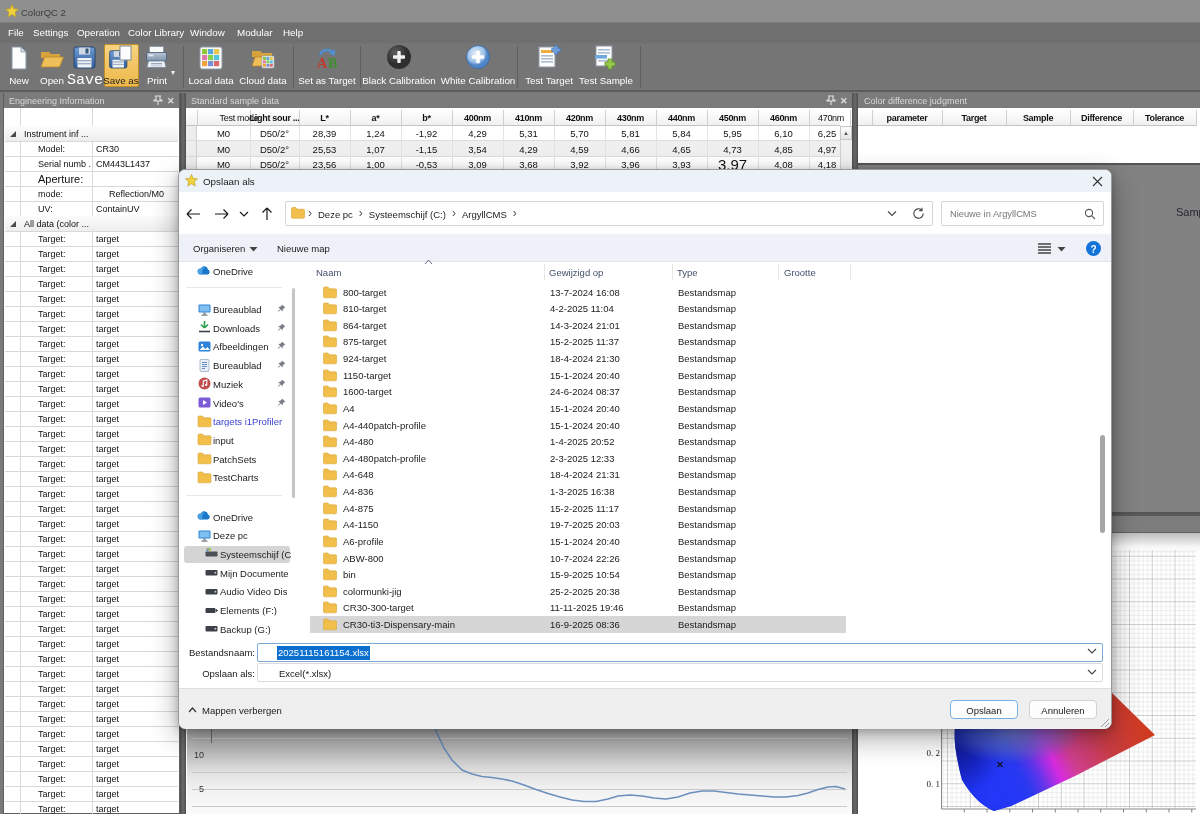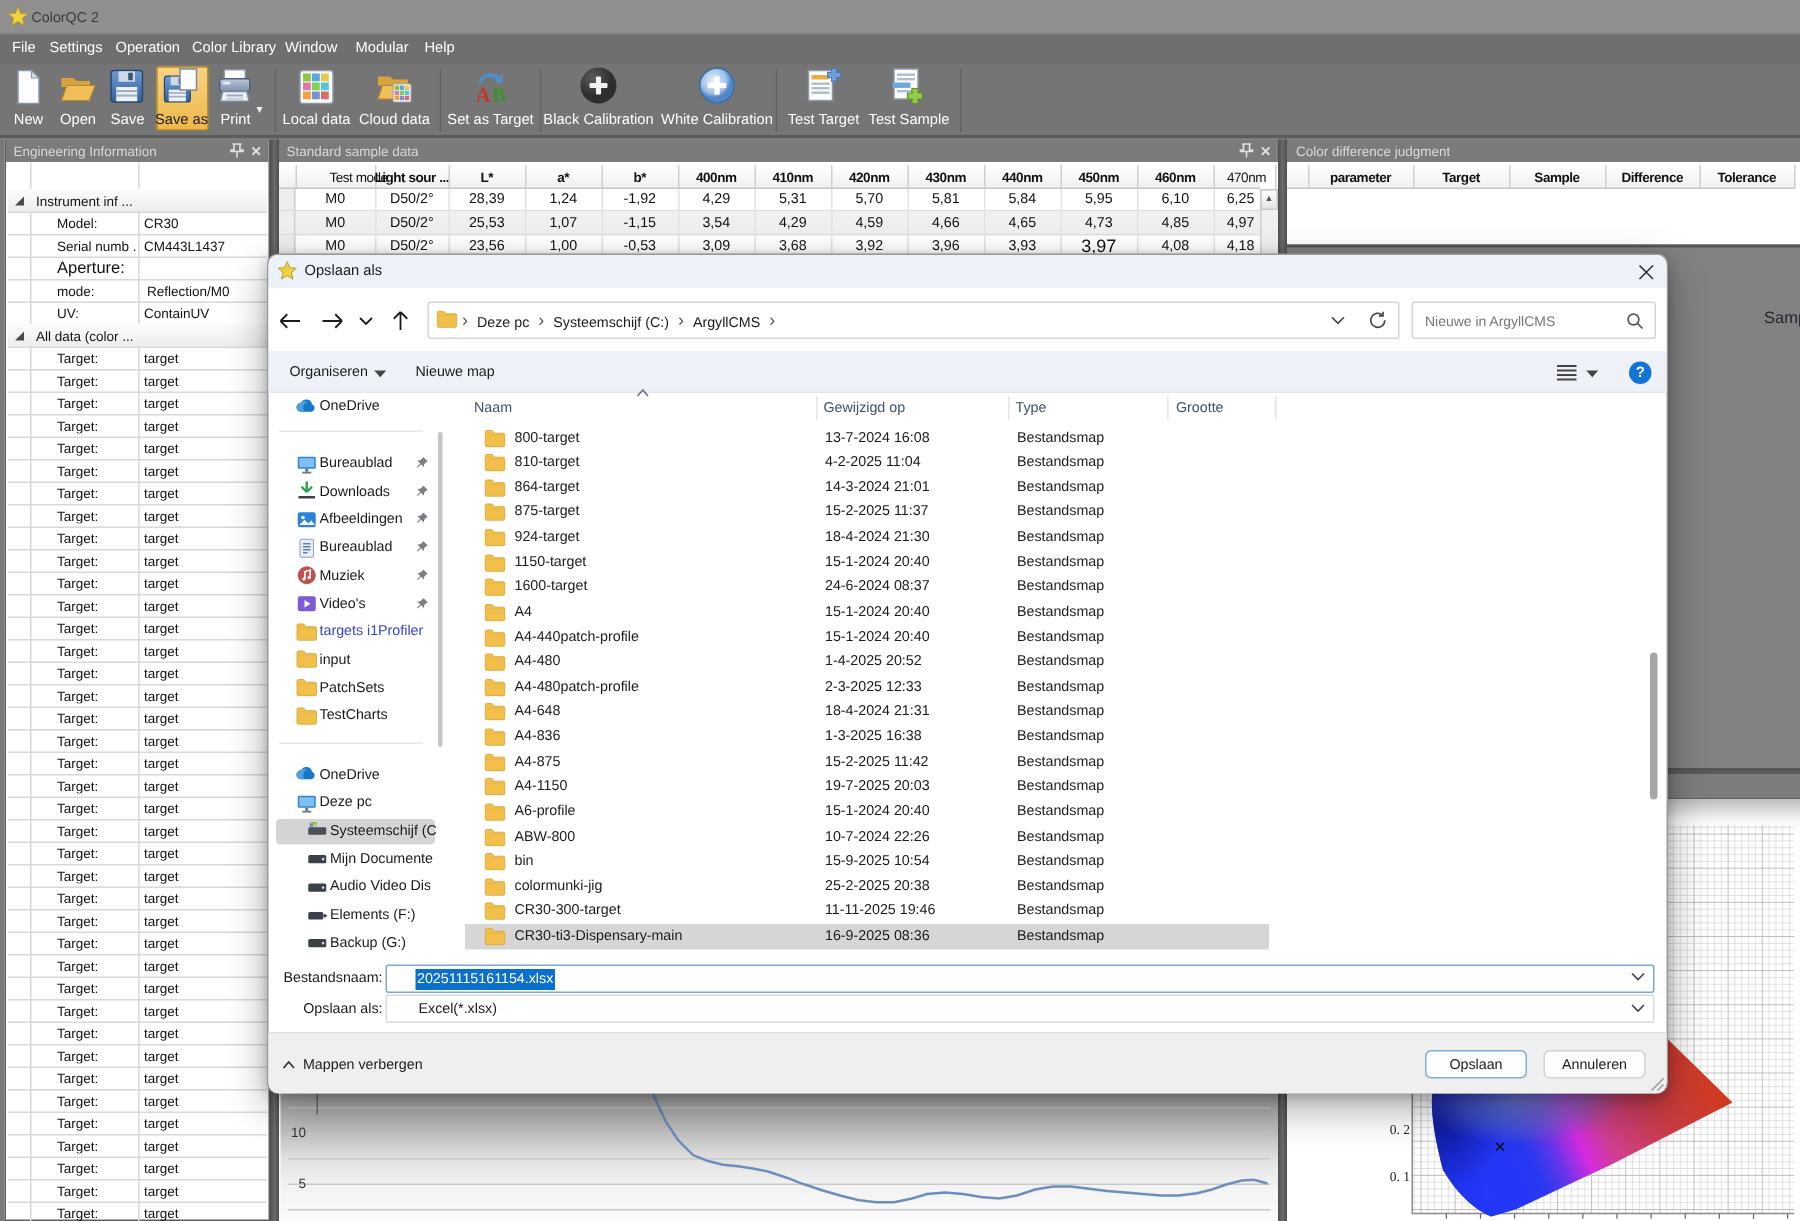--- a/index.html
+++ b/index.html
@@ -146,21 +146,21 @@
 <svg class="ab" style="left:591.0px;top:44.0px" width="28" height="26" viewBox="0 0 26 26">
     <rect x="4" y="2" width="16" height="20" fill="#fdfdfd" stroke="#8f9aa8" stroke-width="1"></rect>
     <rect x="6" y="5" width="12" height="1.6" fill="#aebdd2"></rect>
     <rect x="6" y="8" width="12" height="1.6" fill="#aebdd2"></rect>
     <rect x="3" y="11" width="12" height="3.6" fill="#6fa8dd"></rect>
     <rect x="6" y="16" width="12" height="1.6" fill="#aebdd2"></rect>
     <path d="M16 15 h4 v3 h3 v4 h-3 v3 h-4 v-3 h-3 v-4 h3 z" fill="#94c94a" stroke="#5f8f2a" stroke-width="0.8"></path>
   </svg>
 <div class="tx" style="left:19px;top:79.5px;transform:translate(-50%,-50%);font-size:9.8px;color:#ffffff;">New</div>
 <div class="tx" style="left:52px;top:79.5px;transform:translate(-50%,-50%);font-size:9.8px;color:#ffffff;">Open</div>
-<div class="tx" style="left:85px;top:79.5px;transform:translate(-50%,-50%);font-size:10px;color:#ffffff;">Save</div>
+<div class="tx" style="left:85px;top:79.5px;transform:translate(-50%,-50%);font-size:15px;color:#ffffff;font-family:Liberation Mono, monospace;">Save</div>
 <div class="tx" style="left:121px;top:79.5px;transform:translate(-50%,-50%);font-size:9.8px;color:#1d1d1d;">Save as</div>
 <div class="tx" style="left:157px;top:79.5px;transform:translate(-50%,-50%);font-size:9.8px;color:#ffffff;">Print</div>
 <div class="tx" style="left:211px;top:79.5px;transform:translate(-50%,-50%);font-size:9.8px;color:#ffffff;">Local data</div>
 <div class="tx" style="left:263px;top:79.5px;transform:translate(-50%,-50%);font-size:9.8px;color:#ffffff;">Cloud data</div>
 <div class="tx" style="left:327px;top:79.5px;transform:translate(-50%,-50%);font-size:9.8px;color:#ffffff;">Set as Target</div>
 <div class="tx" style="left:399px;top:79.5px;transform:translate(-50%,-50%);font-size:9.8px;color:#ffffff;">Black Calibration</div>
 <div class="tx" style="left:478px;top:79.5px;transform:translate(-50%,-50%);font-size:9.8px;color:#ffffff;">White Calibration</div>
 <div class="tx" style="left:549px;top:79.5px;transform:translate(-50%,-50%);font-size:9.8px;color:#ffffff;">Test Target</div>
 <div class="tx" style="left:606px;top:79.5px;transform:translate(-50%,-50%);font-size:9.8px;color:#ffffff;">Test Sample</div>
 <div class="ab" style="left:3px;top:93px;width:177px;height:721px;background:#ffffff;border:1px solid #5e5e5e;"></div>
@@ -182,21 +182,21 @@
 <div class="ab" style="left:0;top:33px;width:173px;height:1px;background:#d8d8d8;"></div>
 <div class="tx" style="left:33px;top:40.5px;transform:translateY(-50%);font-size:9px;color:#111;max-width:53px;overflow:hidden;">Model:</div>
 <div class="tx" style="left:91px;top:40.5px;transform:translateY(-50%);font-size:9px;color:#111;">CR30</div>
 <div class="ab" style="left:0;top:48px;width:173px;height:1px;background:#d8d8d8;"></div>
 <div class="tx" style="left:33px;top:55.5px;transform:translateY(-50%);font-size:9px;color:#111;max-width:53px;overflow:hidden;">Serial numb ...</div>
 <div class="tx" style="left:91px;top:55.5px;transform:translateY(-50%);font-size:9px;color:#111;">CM443L1437</div>
 <div class="ab" style="left:0;top:63px;width:173px;height:1px;background:#d8d8d8;"></div>
 <div class="tx" style="left:33px;top:70.5px;transform:translateY(-50%);font-size:11px;color:#111;max-width:53px;overflow:hidden;">Aperture:</div>
 <div class="ab" style="left:0;top:78px;width:173px;height:1px;background:#d8d8d8;"></div>
 <div class="tx" style="left:33px;top:85.5px;transform:translateY(-50%);font-size:9px;color:#111;max-width:53px;overflow:hidden;">mode:</div>
-<div class="tx" style="left:93px;top:85.5px;transform:translateY(-50%);font-size:9px;color:#111;">Reflection/M0</div>
+<div class="tx" style="left:104px;top:85.5px;transform:translateY(-50%);font-size:9px;color:#111;">Reflection/M0</div>
 <div class="ab" style="left:0;top:93px;width:173px;height:1px;background:#d8d8d8;"></div>
 <div class="tx" style="left:33px;top:100.5px;transform:translateY(-50%);font-size:9px;color:#111;max-width:53px;overflow:hidden;">UV:</div>
 <div class="tx" style="left:91px;top:100.5px;transform:translateY(-50%);font-size:9px;color:#111;">ContainUV</div>
 <div class="ab" style="left:0;top:108px;width:173px;height:1px;background:#d8d8d8;"></div>
 <div class="ab" style="left:0;top:108px;width:173px;height:15px;background:linear-gradient(#fcfcfc,#ededed);"></div>
 <svg class="ab" style="left:4px;top:112px" width="8" height="8" viewBox="0 0 8 8">
       <path d="M7 1 L7 7 L1 7 Z" fill="#4a4a4a"></path>
     </svg>
 <div class="tx" style="left:19px;top:115.5px;transform:translateY(-50%);font-size:9px;color:#111;">All data (color ...</div>
 <div class="ab" style="left:0;top:123px;width:173px;height:1px;background:#d8d8d8;"></div>
@@ -429,21 +429,21 @@
 <div class="tx" style="left:223.5px;top:164.0px;transform:translate(-50%,-50%);font-size:9.5px;color:#111;">M0</div>
 <div class="tx" style="left:274.5px;top:164.0px;transform:translate(-50%,-50%);font-size:9.5px;color:#111;">D50/2°</div>
 <div class="tx" style="left:324.5px;top:164.0px;transform:translate(-50%,-50%);font-size:9.5px;color:#111;">23,56</div>
 <div class="tx" style="left:375.5px;top:164.0px;transform:translate(-50%,-50%);font-size:9.5px;color:#111;">1,00</div>
 <div class="tx" style="left:426.5px;top:164.0px;transform:translate(-50%,-50%);font-size:9.5px;color:#111;">-0,53</div>
 <div class="tx" style="left:477.5px;top:164.0px;transform:translate(-50%,-50%);font-size:9.5px;color:#111;">3,09</div>
 <div class="tx" style="left:528.5px;top:164.0px;transform:translate(-50%,-50%);font-size:9.5px;color:#111;">3,68</div>
 <div class="tx" style="left:579.5px;top:164.0px;transform:translate(-50%,-50%);font-size:9.5px;color:#111;">3,92</div>
 <div class="tx" style="left:630.5px;top:164.0px;transform:translate(-50%,-50%);font-size:9.5px;color:#111;">3,96</div>
 <div class="tx" style="left:681.5px;top:164.0px;transform:translate(-50%,-50%);font-size:9.5px;color:#111;">3,93</div>
-<div class="tx" style="left:732.5px;top:164.0px;transform:translate(-50%,-50%);font-size:12px;color:#111;">3,97</div>
+<div class="tx" style="left:732.5px;top:164.0px;transform:translate(-50%,-50%);font-size:15px;color:#111;">3,97</div>
 <div class="tx" style="left:783.5px;top:164.0px;transform:translate(-50%,-50%);font-size:9.5px;color:#111;">4,08</div>
 <div class="tx" style="left:827px;top:164.0px;transform:translate(-50%,-50%);font-size:9.5px;color:#111;">4,18</div>
 <div class="ab" style="left:250px;top:156.5px;width:1px;height:13.5px;background:#e3e3e3;"></div>
 <div class="ab" style="left:299px;top:156.5px;width:1px;height:13.5px;background:#e3e3e3;"></div>
 <div class="ab" style="left:350px;top:156.5px;width:1px;height:13.5px;background:#e3e3e3;"></div>
 <div class="ab" style="left:401px;top:156.5px;width:1px;height:13.5px;background:#e3e3e3;"></div>
 <div class="ab" style="left:452px;top:156.5px;width:1px;height:13.5px;background:#e3e3e3;"></div>
 <div class="ab" style="left:503px;top:156.5px;width:1px;height:13.5px;background:#e3e3e3;"></div>
 <div class="ab" style="left:554px;top:156.5px;width:1px;height:13.5px;background:#e3e3e3;"></div>
 <div class="ab" style="left:605px;top:156.5px;width:1px;height:13.5px;background:#e3e3e3;"></div>
@@ -807,21 +807,21 @@
     <path d="M1 5 h13" stroke="#e8b84b" stroke-width="0.9"></path>
   </svg>
 <div class="tx" style="left:343px;top:491.05000000000007px;transform:translateY(-50%);font-size:9.5px;color:#1b1b1b;">A4-836</div>
 <div class="tx" style="left:550px;top:491.05000000000007px;transform:translateY(-50%);font-size:9.5px;color:#1b1b1b;">1-3-2025 16:38</div>
 <div class="tx" style="left:678px;top:491.05000000000007px;transform:translateY(-50%);font-size:9.5px;color:#1b1b1b;">Bestandsmap</div>
 <svg class="ab" style="left:322px;top:500.6700000000001px" width="16" height="14" viewBox="0 0 15 14">
     <path d="M1 3 a1 1 0 0 1 1-1 h3.5 l1.5 1.8 h6 a1 1 0 0 1 1 1 v7 a1 1 0 0 1 -1 1 h-11 a1 1 0 0 1 -1-1 z" fill="#f2c04a" stroke="#d9a63a" stroke-width="0.6"></path>
     <path d="M1 5 h13" stroke="#e8b84b" stroke-width="0.9"></path>
   </svg>
 <div class="tx" style="left:343px;top:507.6700000000001px;transform:translateY(-50%);font-size:9.5px;color:#1b1b1b;">A4-875</div>
-<div class="tx" style="left:550px;top:507.6700000000001px;transform:translateY(-50%);font-size:9.5px;color:#1b1b1b;">15-2-2025 11:42</div>
+<div class="tx" style="left:550px;top:507.6700000000001px;transform:translateY(-50%);font-size:9.5px;color:#1b1b1b;">15-2-2025 11:17</div>
 <div class="tx" style="left:678px;top:507.6700000000001px;transform:translateY(-50%);font-size:9.5px;color:#1b1b1b;">Bestandsmap</div>
 <svg class="ab" style="left:322px;top:517.29px" width="16" height="14" viewBox="0 0 15 14">
     <path d="M1 3 a1 1 0 0 1 1-1 h3.5 l1.5 1.8 h6 a1 1 0 0 1 1 1 v7 a1 1 0 0 1 -1 1 h-11 a1 1 0 0 1 -1-1 z" fill="#f2c04a" stroke="#d9a63a" stroke-width="0.6"></path>
     <path d="M1 5 h13" stroke="#e8b84b" stroke-width="0.9"></path>
   </svg>
 <div class="tx" style="left:343px;top:524.29px;transform:translateY(-50%);font-size:9.5px;color:#1b1b1b;">A4-1150</div>
 <div class="tx" style="left:550px;top:524.29px;transform:translateY(-50%);font-size:9.5px;color:#1b1b1b;">19-7-2025 20:03</div>
 <div class="tx" style="left:678px;top:524.29px;transform:translateY(-50%);font-size:9.5px;color:#1b1b1b;">Bestandsmap</div>
 <svg class="ab" style="left:322px;top:533.91px" width="16" height="14" viewBox="0 0 15 14">
     <path d="M1 3 a1 1 0 0 1 1-1 h3.5 l1.5 1.8 h6 a1 1 0 0 1 1 1 v7 a1 1 0 0 1 -1 1 h-11 a1 1 0 0 1 -1-1 z" fill="#f2c04a" stroke="#d9a63a" stroke-width="0.6"></path>

